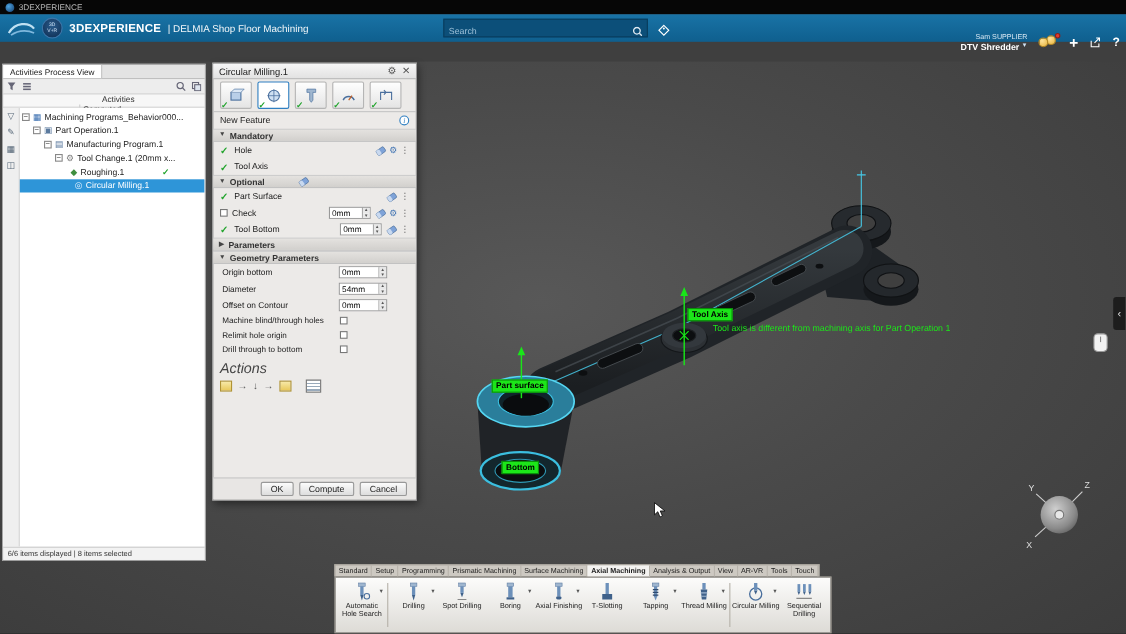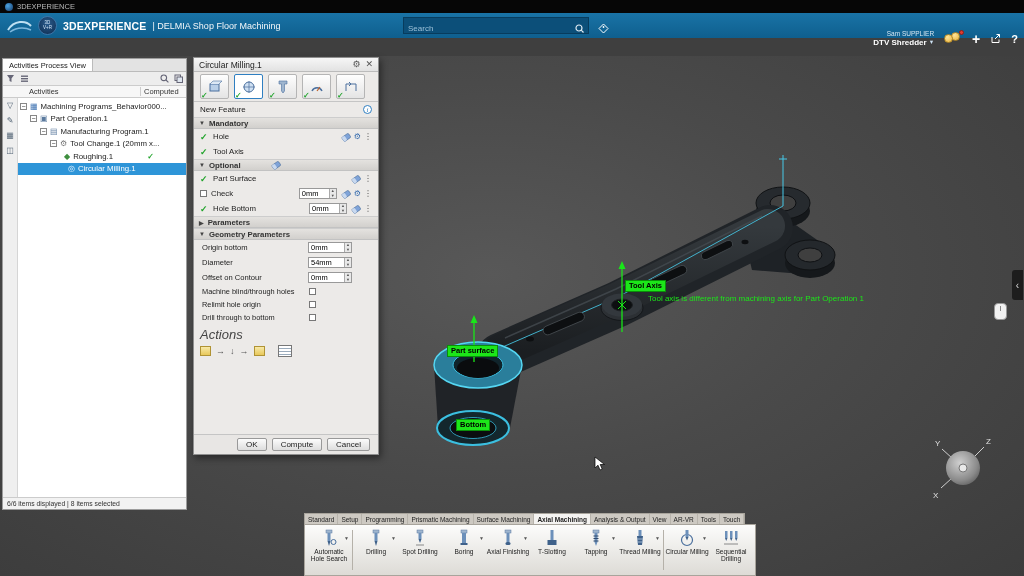--- a/index.html
+++ b/index.html
@@ -76,21 +76,21 @@
   
   .left-panel { position:absolute; left:2px; top:58px; width:185px; height:452px; background:#f2f2f2;
     border:1px solid #9c9c9c; z-index:30; display:flex; flex-direction:column; color:#222; }
   .panel-tab-row { height:13px; background:#e3e3e3; display:flex; border-bottom:1px solid #bbb; }
   .panel-tab { background:#fff; border-right:1px solid #bbb; padding:0 6px; display:flex;
     align-items:center; font-size:7.5px; }
   .panel-toolbar { height:14px; display:flex; align-items:center; padding:0 3px; gap:5px;
     background:#ededed; border-bottom:1px solid #ccc; color:#556; }
   .pt-spacer { flex:1; }
   .panel-cols { height:12px; display:flex; background:#f7f7f7; border-bottom:1px solid #ccc;
-    font-size:7.5px; color:#333; align-items:center; }
+    font-size:7.5px; color:#333; align-items:center;flex-direction:column; }
   .col-a { flex:1; padding-left:26px; } .col-c { width:46px; border-left:1px solid #ccc; padding-left:3px; }
   .panel-body { flex:1; background:#fff; display:flex; overflow:hidden; }
   .panel-strip { width:15px; background:#efefef; border-right:1px solid #d5d5d5; display:flex;
     flex-direction:column; align-items:center; padding-top:3px; gap:6px; color:#567; font-size:8px; }
   .tree { flex:1; padding-top:2px; }
   .tree-row { height:12.5px; display:flex; align-items:center; gap:3px; font-size:7.8px;
     white-space:nowrap; padding-left:2px; position:relative; overflow:hidden; }
   .tree-row.selected { background:#2e95d8; color:#fff; }
   .expander { width:7px; height:7px; border:1px solid #888; background:#fff; font-size:7px;
     line-height:5px; text-align:center; color:#333; flex:none; }
@@ -502,21 +502,21 @@
               <rect x="1" y="3" width="8" height="5" rx="1" fill="#7fa3d8" stroke="#4a6f9d" stroke-width=".6"></rect>
               <rect x="1" y="3" width="3.5" height="5" rx="1" fill="#c9d9ef"></rect>
             </g>
           </svg>
         <span class="gear-sm">⚙</span>
         <span class="dots">⋮</span>
       </span>
     </div>
     <div class="drow">
       <span class="gcheck">✓</span>
-      <span class="lbl">Hole Bottom</span>
+      <span class="lbl">Tool Bottom</span>
       <span class="grow"></span>
       <span class="num-wrap narrow">
         <input value="0mm" style="">
         <span class="spin">
             <span>▲</span>
             <span>▼</span>
           </span>
       </span>
       <span class="mini-icons">
         <svg width="10" height="10">

